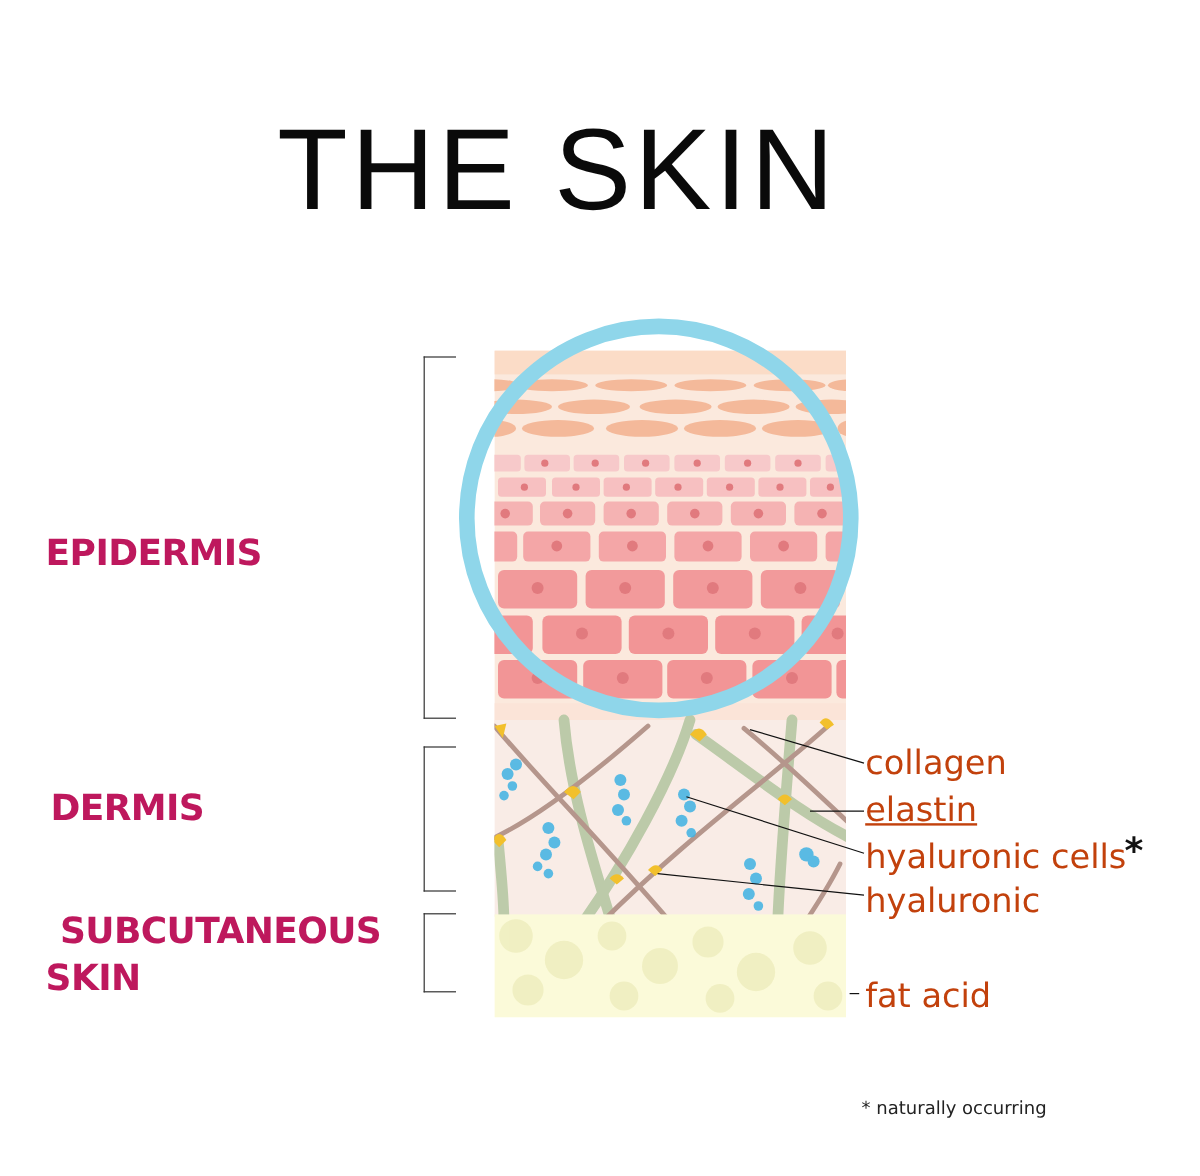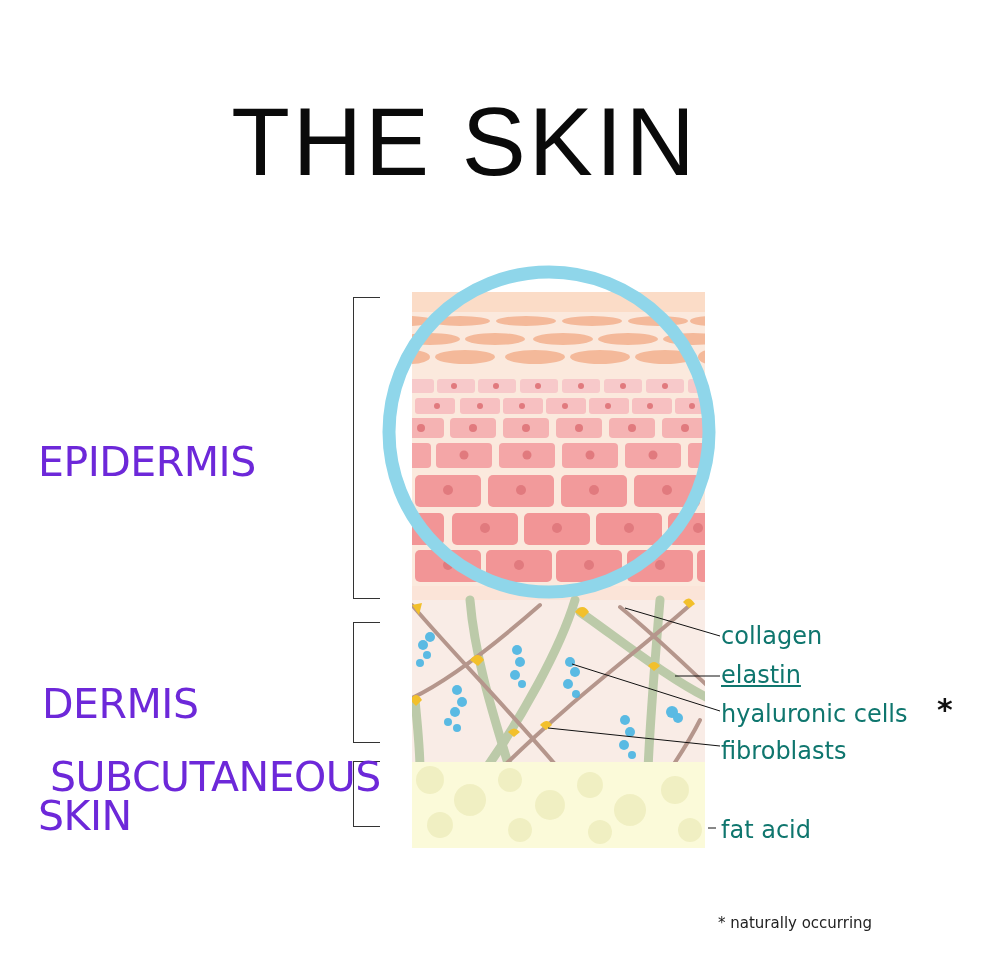--- a/index.html
+++ b/index.html
@@ -1,25 +1,25 @@
 <!DOCTYPE html>
 <html><head>
 <meta charset="utf-8">
 <style>
   html, body { margin:0; padding:0; background:#ffffff; }
   body { width:1000px; height:980px; position:relative; overflow:hidden;
          font-family:"DejaVu Sans", "Liberation Sans", sans-serif; color:#111; }
   .title { position:absolute; left:0; width:929px; top:82px; text-align:center;
            font-family:"Liberation Sans", sans-serif; font-size:96px; font-weight:400;
            letter-spacing:3px; color:#0a0a0a; line-height:1;margin-top:12px; }
-  .layer-label { position:absolute; font-family:"DejaVu Sans", sans-serif; font-size:41px;
-                 font-weight:400; color:#6d28d9; line-height:40px; letter-spacing:-0.5px; }
+  .layer-label { position:absolute; font-family:"DejaVu Sans", sans-serif; font-size:30px;
+                 font-weight:700; color:#be185d; line-height:40px; letter-spacing:-0.5px; }
   .bracket { position:absolute; border:1.5px solid #333; border-right:none; width:26px; }
-  .callout { position:absolute; font-family:"DejaVu Sans", sans-serif; font-size:24px;
-             color:#0f766e; line-height:28px; white-space:nowrap; }
+  .callout { position:absolute; font-family:"DejaVu Sans", sans-serif; font-size:28px;
+             color:#c2410c; line-height:28px; white-space:nowrap; }
   .asterisk { position:absolute; font-size:30px; font-weight:700; color:#111; }
   .footnote { position:absolute; font-size:15px; color:#222; font-family:"DejaVu Sans", sans-serif;text-align:right; }
   svg.art { position:absolute; left:0; top:0; }
 </style>
 </head>
 <body>
 
 <div class="title">THE SKIN</div>
 
 <svg class="art" width="1000" height="980" viewBox="0 0 1000 980">
@@ -241,24 +241,24 @@
     <line x1="548" y1="728" x2="720" y2="746"></line>
     <line x1="708" y1="828" x2="716" y2="828"></line>
   </g>
 </svg>
 
 <div class="bracket" style="left:353px; top:297px; height:300px;"></div>
 <div class="bracket" style="left:353px; top:622px; height:119px;"></div>
 <div class="bracket" style="left:353px; top:761px; height:64px;"></div>
 
 <div class="layer-label" style="left:38px; top:442px;">EPIDERMIS</div>
-<div class="layer-label" style="left:42px; top:654px;margin-top:30px;">DERMIS</div>
+<div class="layer-label" style="left:42px; top:654px;">DERMIS</div>
 <div class="layer-label" style="left:50px; top:757px;">SUBCUTANEOUS</div>
 <div class="layer-label" style="left:38px; top:796px;">SKIN</div>
 
 <div class="callout" style="left:721px; top:622px;">collagen</div>
 <div class="callout" style="left:721px; top:661px;text-decoration:underline;">elastin</div>
 <div class="callout" style="left:721px; top:700px;">hyaluronic cells</div>
 <div class="asterisk" style="left:937px; top:692px;">*</div>
-<div class="callout" style="left:721px; top:737px;">fibroblasts</div>
+<div class="callout" style="left:721px; top:737px;">hyaluronic</div>
 <div class="callout" style="left:721px; top:816px;">fat acid</div>
 
 <div class="footnote" style="left:718px; top:914px;">* naturally occurring</div>
 
 </body></html>

